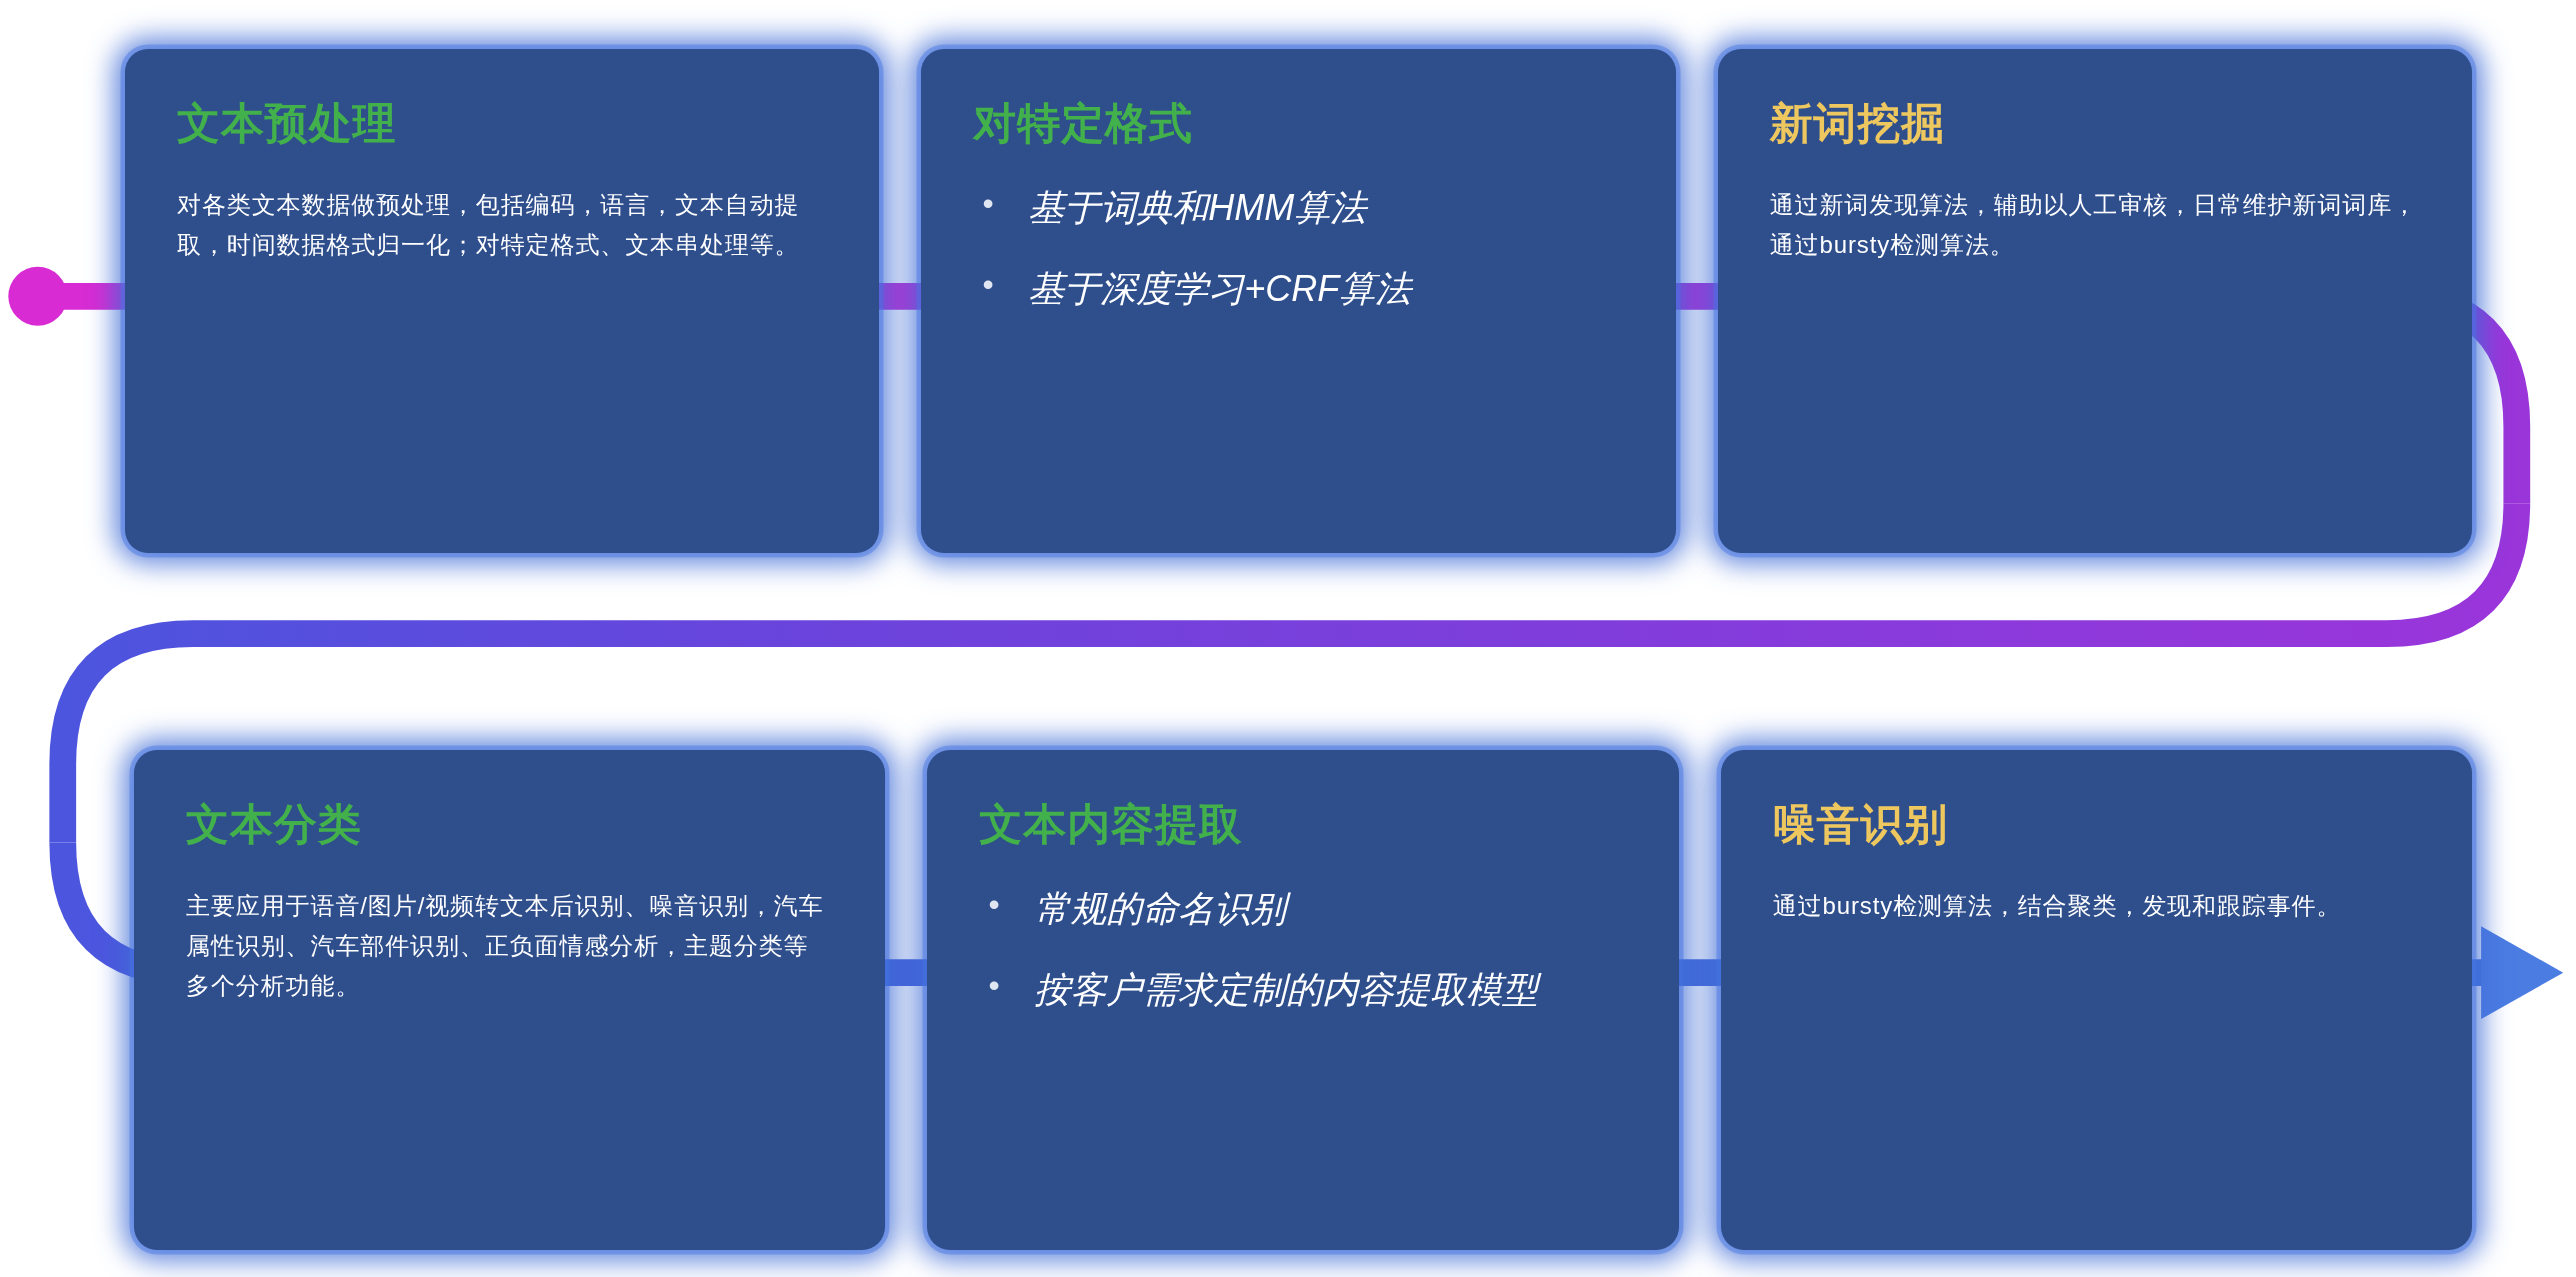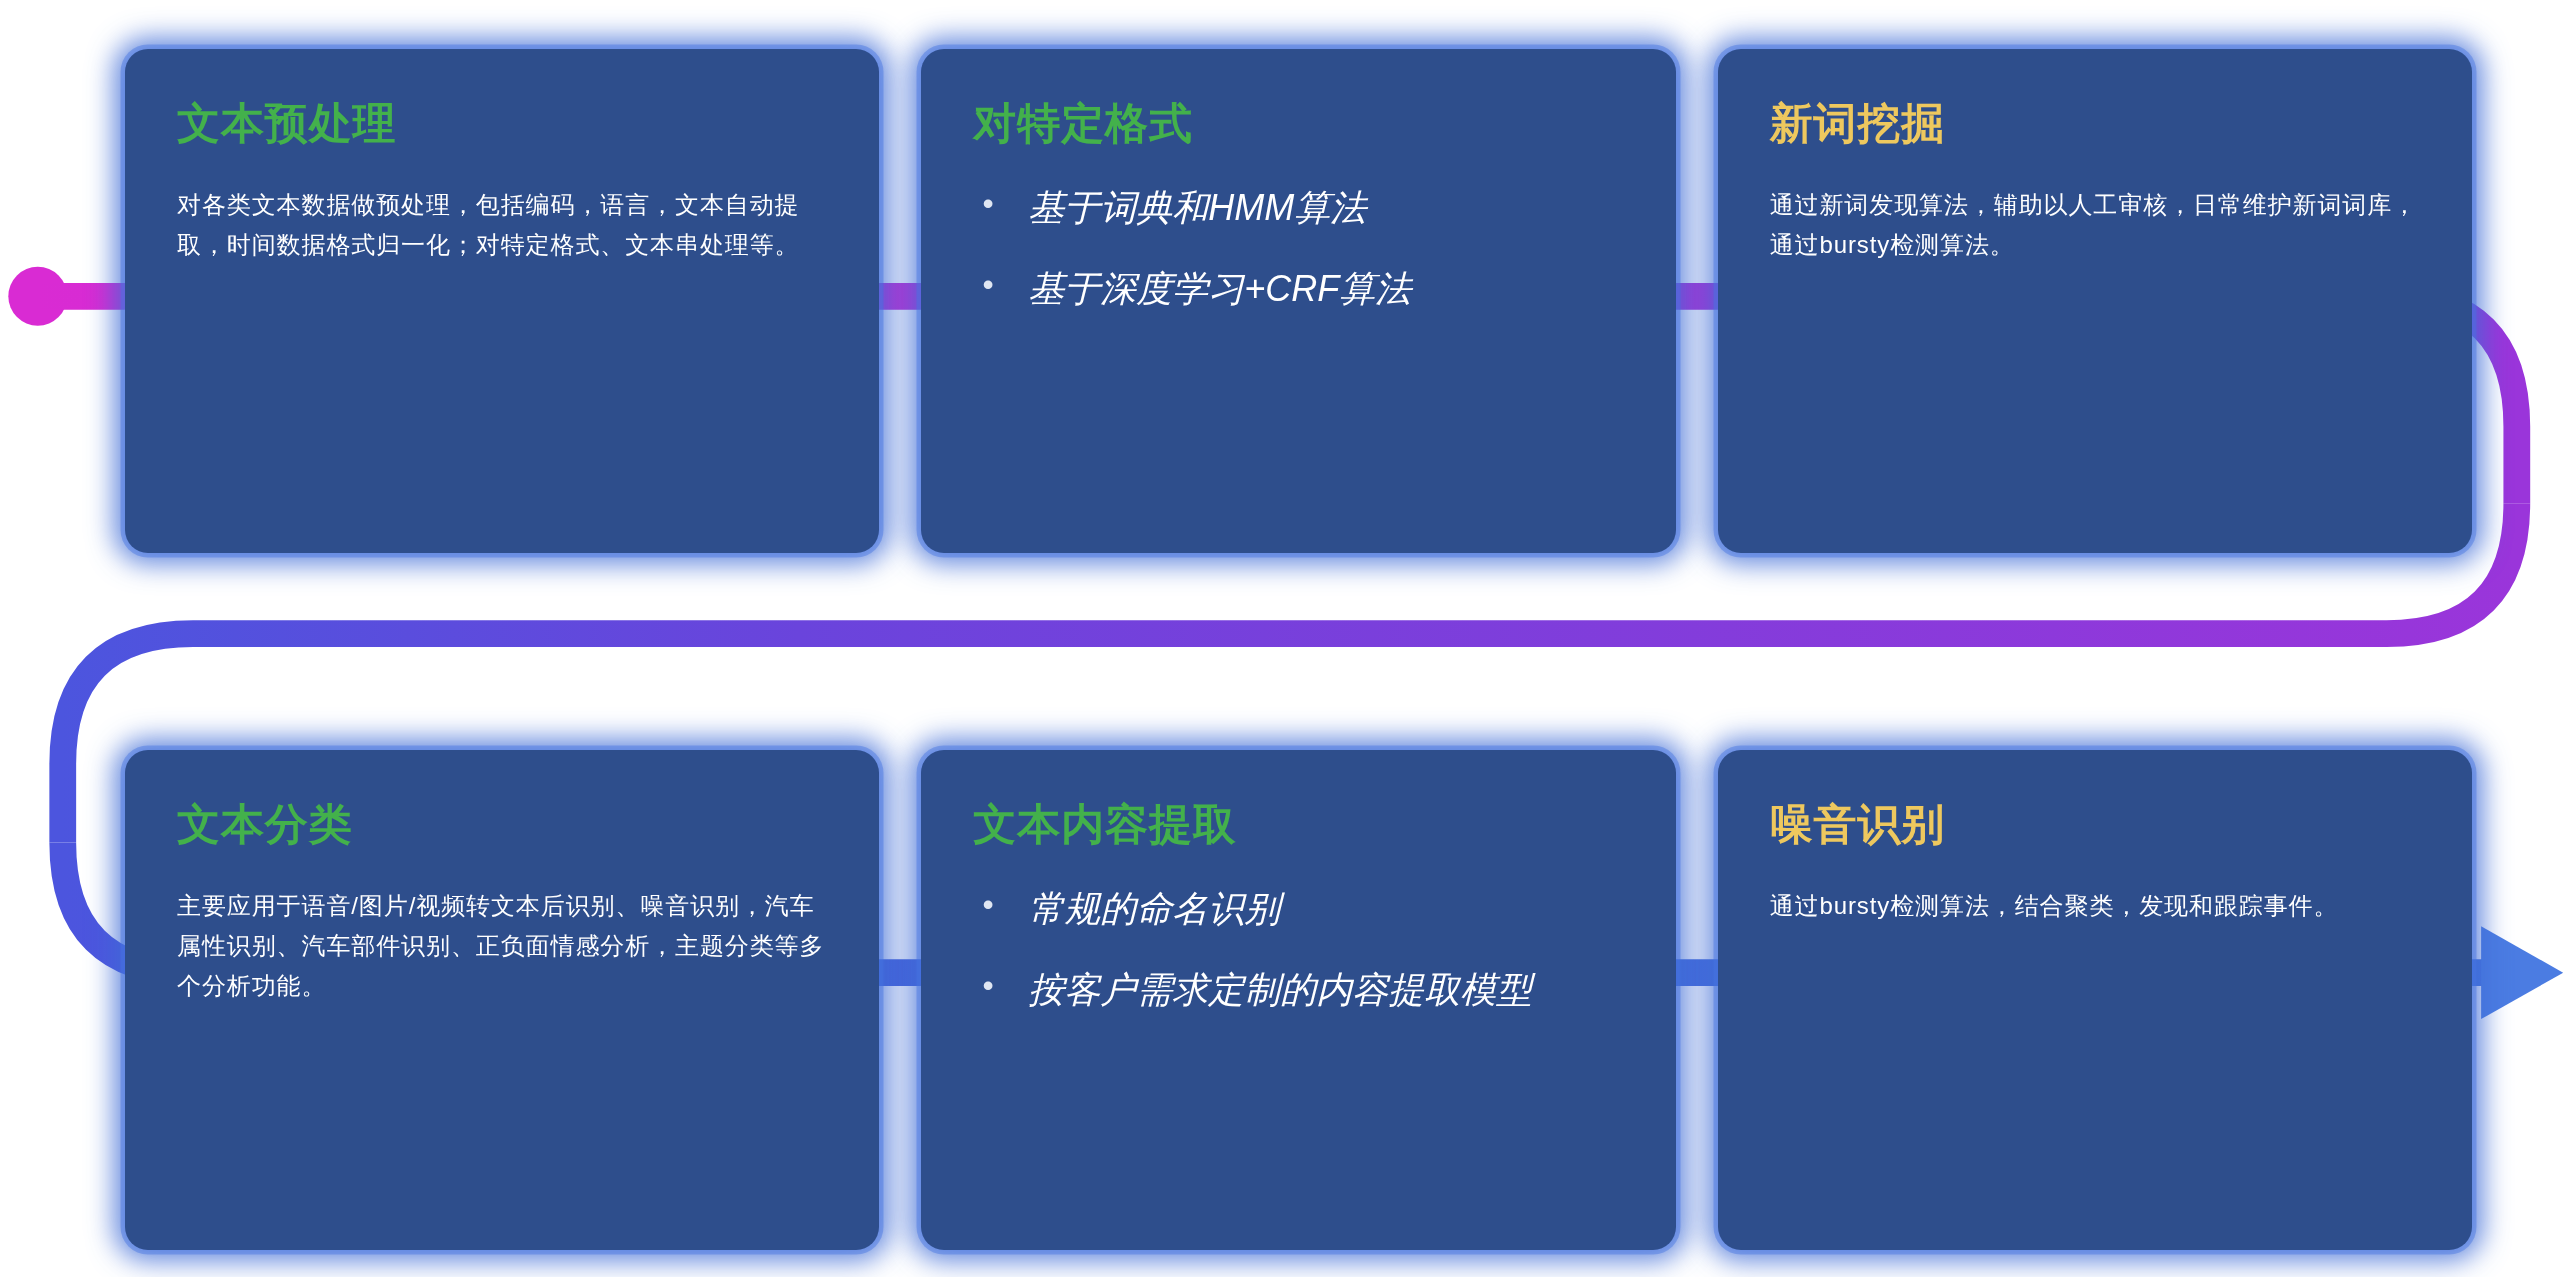--- a/index.html
+++ b/index.html
@@ -21,21 +21,21 @@
   .stage{
     position:relative;width:2576px;height:1277px;background:#ffffff;overflow:hidden;
   }
   .flow-svg{
     position:absolute;left:0;top:0;z-index:0;
   }
   .cards-row{
     position:absolute;left:125px;right:104px;display:flex;gap:42px;z-index:1;
   }
   .row-1{top:49px;height:504px;}
-  .row-2{top:750px;height:500px;}
+  .row-2{top:750px;height:500px;margin-left:9px;}
   .card{
     flex:1 1 0;
     background:var(--card-bg);
     border-radius:23px;
     padding:46px 52px 36px 52px;
     box-shadow:0 0 0 4.5px rgba(72,118,226,0.45), 0 0 27px 10.7px rgba(63,108,214,0.8);
   }
   .card-title{
     font-size:43px;
     font-weight:bold;

